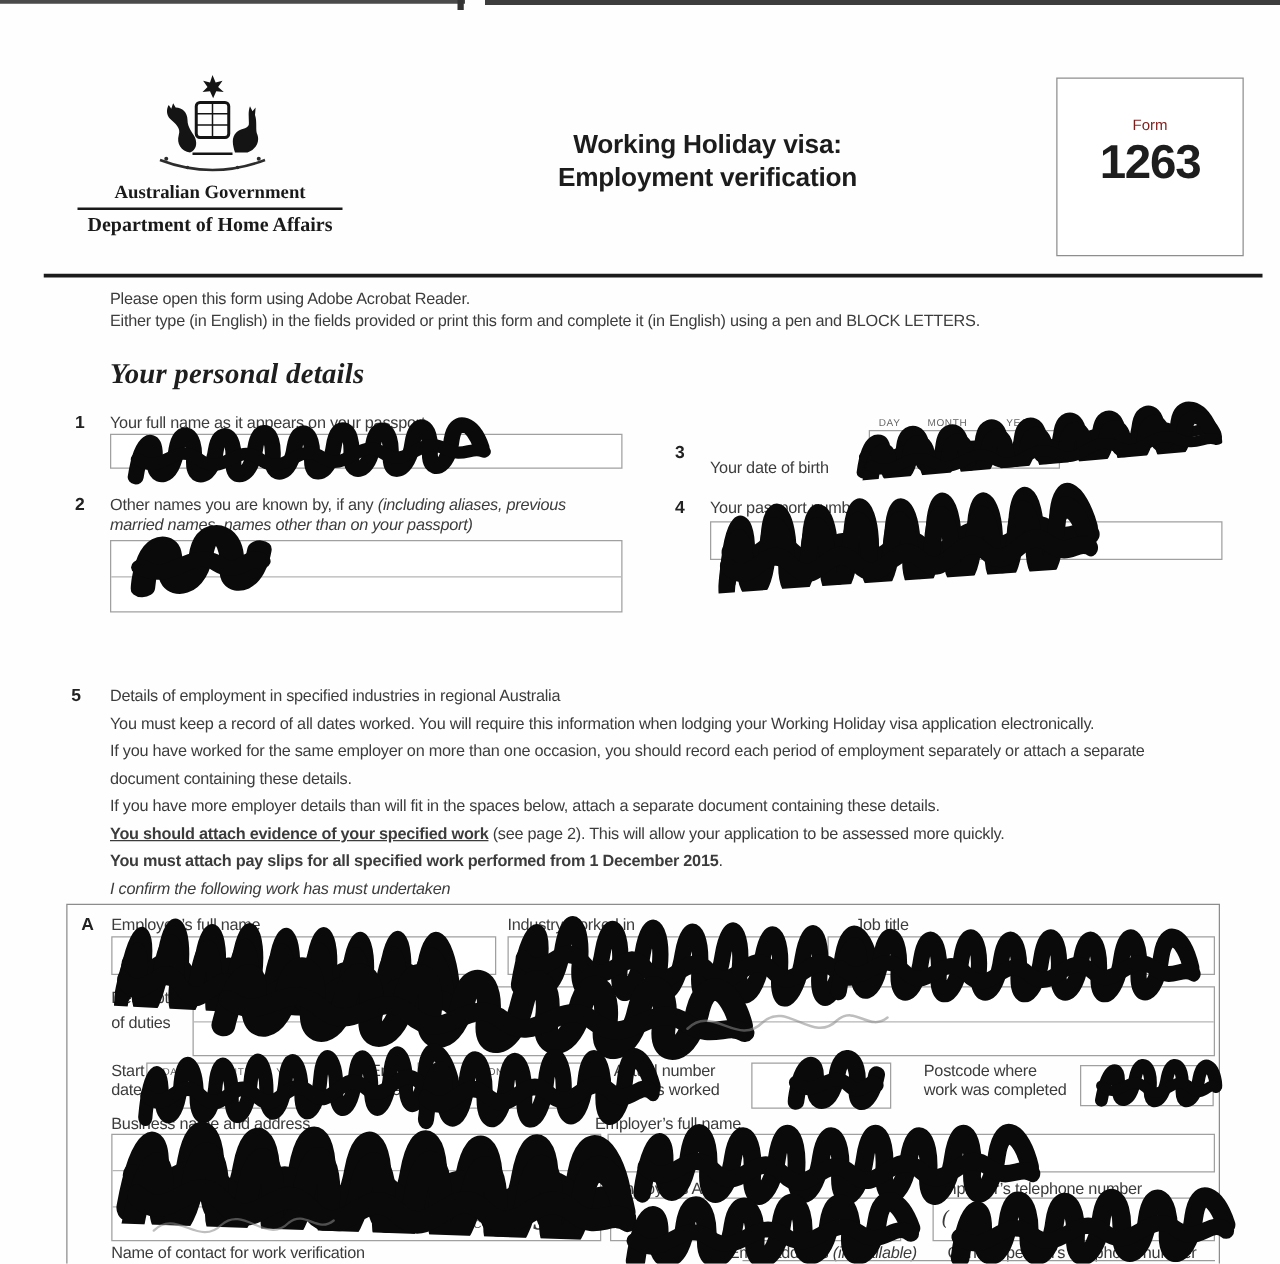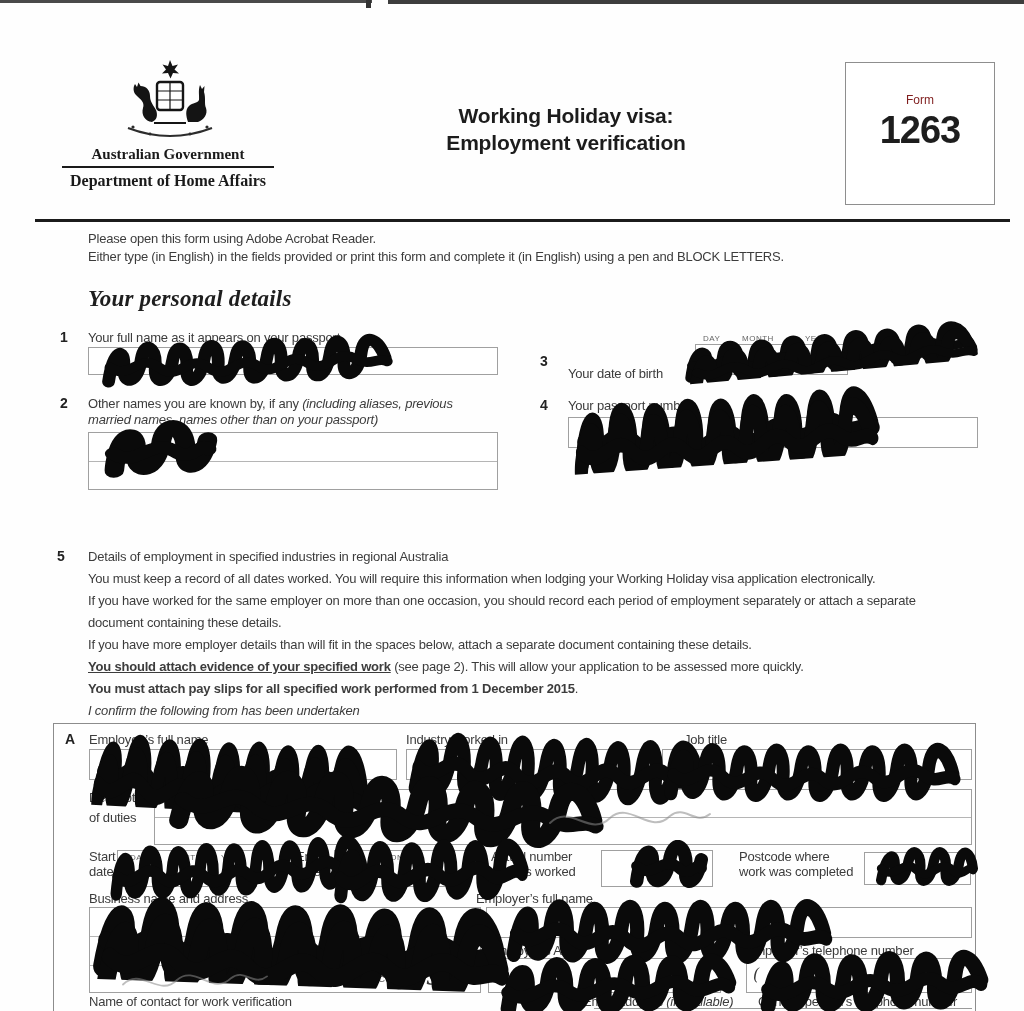--- a/index.html
+++ b/index.html
@@ -134,21 +134,21 @@
 
 
   <div class="abs num" style="left:57px;top:548px;">5</div>
   <div class="abs" style="left:88px;top:546px;width:876px;">
     <p class="para">Details of employment in specified industries in regional Australia</p>
     <p class="para">You must keep a record of all dates worked. You will require this information when lodging your Working Holiday visa application electronically.</p>
     <p class="para">If you have worked for the same employer on more than one occasion, you should record each period of employment separately or attach a separate document containing these details.</p>
     <p class="para">If you have more employer details than will fit in the spaces below, attach a separate document containing these details.</p>
     <p class="para"><span style="font-weight:bold;text-decoration:underline;">You should attach evidence of your specified work</span><span> (see page 2). This will allow your application to be assessed more quickly.</span></p>
     <p class="para"><span style="font-weight:bold;">You must attach pay slips for all specified work performed from 1 December 2015</span><span>.</span></p>
-    <p class="para" style="font-style:italic;">I confirm the following from has been undertaken</p>
+    <p class="para" style="font-style:italic;">I confirm the following work has must undertaken</p>
   </div>
 
   <div class="abs" style="left:53px;top:723px;width:923px;height:300px;border:1px solid #8c8c8c;box-sizing:border-box;">
 
     <div class="abs num" style="left:11px;top:7px;">A</div>
 
     <div class="abs lbl" style="left:35px;top:8px;">Employee’s full name</div>
     <div class="abs lbl" style="left:352px;top:8px;">Industry worked in</div>
     <div class="abs lbl" style="left:605px;top:8px;margin-left:25px;">Job title</div>
 

